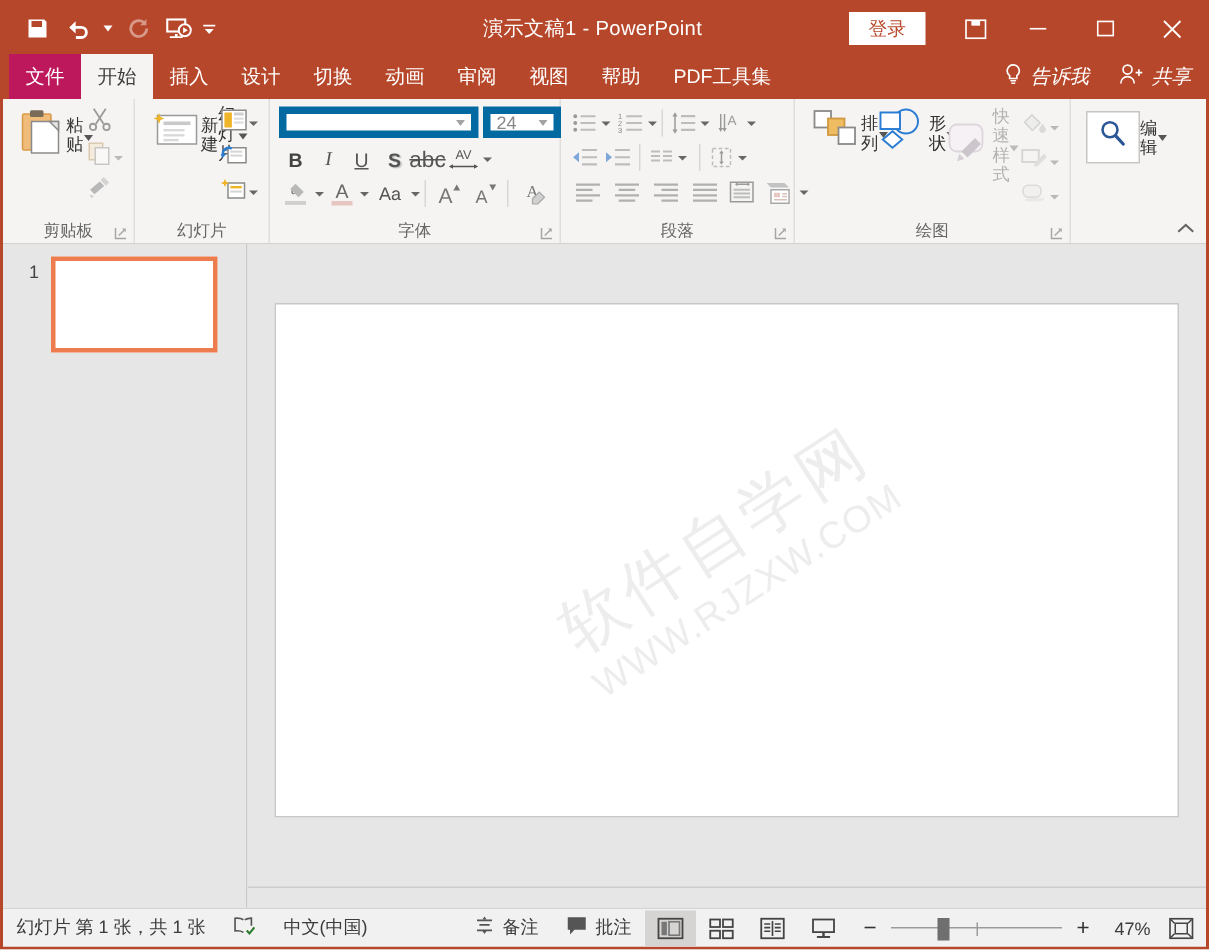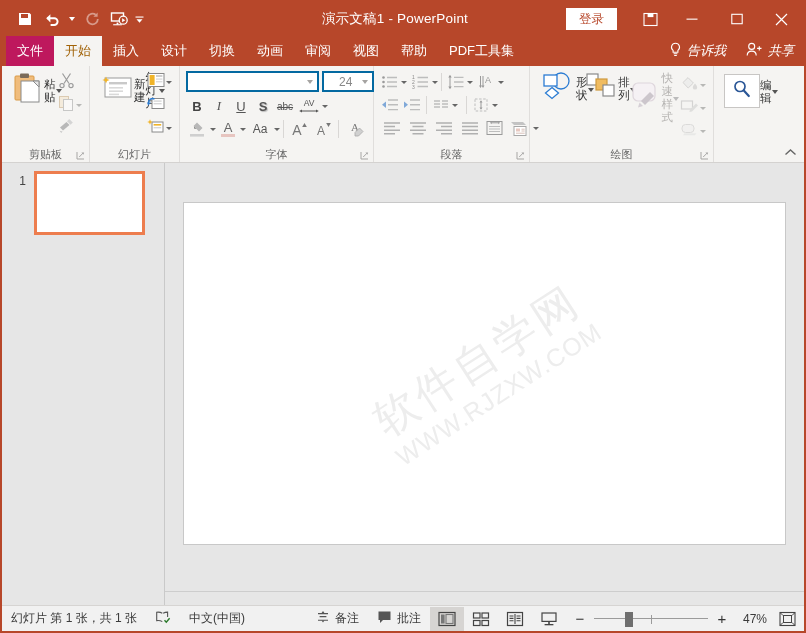--- a/index.html
+++ b/index.html
@@ -67,21 +67,21 @@
   .tabstrip {
     height: 30px; background: #b7472a;
     display: flex; align-items: flex-end;
     flex: 0 0 30px; padding-left: 4px;
   }
   .tab {
     font-size: 13px; color: #fff; height: 30px;
     padding: 0 11px; display: flex; align-items: center;
     cursor: pointer; white-space: nowrap;
   }
-  .tab.active { background: #f5f4f2; color: #a16207; }
+  .tab.active { background: #f5f4f2; color: #404040; }
   .tab.file { background: #be185d; }
   .tab-right { margin-left: auto; display: flex; align-items: center; }
   .tab-ic { display: flex; align-items: center; gap: 5px; padding: 0 10px;
             height: 30px; font-size: 13px; color: #fff; cursor: pointer; font-style: italic; }
 
   
   .ribbon {
     height: 97px; background: #f5f4f2;
     border-bottom: 1px solid #d4d2d0;
     display: flex; flex: 0 0 97px; position: relative;
@@ -126,23 +126,23 @@
   .mc-sm {
     width: 0; height: 0;
     border-left: 3px solid transparent;
     border-right: 3px solid transparent;
     border-top: 3.5px solid #666;
   }
 
   
   .fontrow1 { display: flex; gap: 3px; padding: 2px 0 3px 0; }
   .combo {
-    height: 21px; border: 2px solid #0369a1; background: #fff;
+    height: 21px; border: 5px solid #0369a1; background: #fff;
     display: flex; align-items: center; cursor: text;
-    font-size: 12px; color: #888; padding-left: 15px;
+    font-size: 12px; color: #888; padding-left: 4px;
   }
   .combo .arrow {
     margin-left: auto; width: 15px; height: 19px;
     display: flex; align-items: center; justify-content: center;
     cursor: pointer;
   }
   .cmb-caret {
     width: 0; height: 0;
     border-left: 3.5px solid transparent;
     border-right: 3.5px solid transparent;
@@ -501,21 +501,21 @@
             <span class="arrow">
                 <span class="cmb-caret"></span>
               </span>
           </div>
         </div>
         <div class="fontrow">
           <div class="fbtn" style="font-weight:bold;color:#444">B</div>
           <div class="fbtn" style="font-style:italic;font-family:'Liberation Serif',serif">I</div>
           <div class="fbtn" style="text-decoration:underline">U</div>
           <div class="fbtn" style="font-weight:bold;text-shadow:1px 1px 1px #bbb">S</div>
-          <div class="fbtn" style="text-decoration:line-through;font-size:10px">abc</div>
+          <div class="fbtn" style="text-decoration:line-through;font-size:15px">abc</div>
           <div class="fbtn" style="width:26px">
             <svg width="22" height="18" viewBox="0 0 22 18">
                 <text x="11" y="9" font-size="8.5" fill="#555" text-anchor="middle" font-family="Liberation Sans">AV</text>
                 <path stroke="#555" stroke-width="1" d="M3 14h16"></path>
                 <path fill="#555" d="M1.2 14 4 12.5v3zM20.8 14 18 12.5v3z"></path>
               </svg>
           </div>
           <div class="mc-sm"></div>
         </div>
         <div class="fontrow" style="margin-top:1px">
@@ -690,38 +690,38 @@
               <path fill="#666" d="M5.4 1.4h2.4v2.4z"></path>
             </svg>
         </span>
       </div>
     </div>
 
     <div class="rgroup" style="width:184px">
       <div class="rgroup-body" style="padding-top:4px">
         <div class="bigbtn">
           <span>
+            <svg width="34" height="30" viewBox="0 0 34 30">
+              <rect x="3" y="2" width="11" height="11" fill="#fff" stroke="#8a8a8a" stroke-width="1.2"></rect>
+              <rect x="12" y="7" width="11" height="11" fill="#f0bc61" stroke="#cf9a3f" stroke-width="1.2"></rect>
+              <rect x="19" y="13" width="11" height="11" fill="#fff" stroke="#8a8a8a" stroke-width="1.2"></rect>
+            </svg>
+          </span>
+          <span class="lbl">排列</span>
+          <div class="minicaret"></div>
+        </div>
+        <div class="bigbtn">
+          <span>
             <svg width="36" height="30" viewBox="0 0 36 30">
               <circle cx="21" cy="9" r="8" fill="none" stroke="#2b7cd3" stroke-width="1.3"></circle>
               <rect x="4" y="3" width="13" height="11" fill="#fff" stroke="#2b7cd3" stroke-width="1.3"></rect>
               <path d="M12 15.5 18.5 21 12 26.5 5.5 21z" fill="#fff" stroke="#2b7cd3" stroke-width="1.3"></path>
             </svg>
           </span>
           <span class="lbl">形状</span>
-          <div class="minicaret"></div>
-        </div>
-        <div class="bigbtn">
-          <span>
-            <svg width="34" height="30" viewBox="0 0 34 30">
-              <rect x="3" y="2" width="11" height="11" fill="#fff" stroke="#8a8a8a" stroke-width="1.2"></rect>
-              <rect x="12" y="7" width="11" height="11" fill="#f0bc61" stroke="#cf9a3f" stroke-width="1.2"></rect>
-              <rect x="19" y="13" width="11" height="11" fill="#fff" stroke="#8a8a8a" stroke-width="1.2"></rect>
-            </svg>
-          </span>
-          <span class="lbl">排列</span>
           <div class="minicaret"></div>
         </div>
         <div class="bigbtn dis">
           <span>
             <svg width="34" height="30" viewBox="0 0 34 30">
               <rect x="5" y="2" width="22" height="18" rx="5" fill="#f5f1f4" stroke="#ded6dc" stroke-width="1.2"></rect>
               <path fill="#ccc6cc" d="M13 20 22 11l4 4-9 9z"></path>
                 <path fill="#d6d0d6" d="M11.5 21.5 15 25l-5 1.5z"></path>
             </svg>
           </span>

